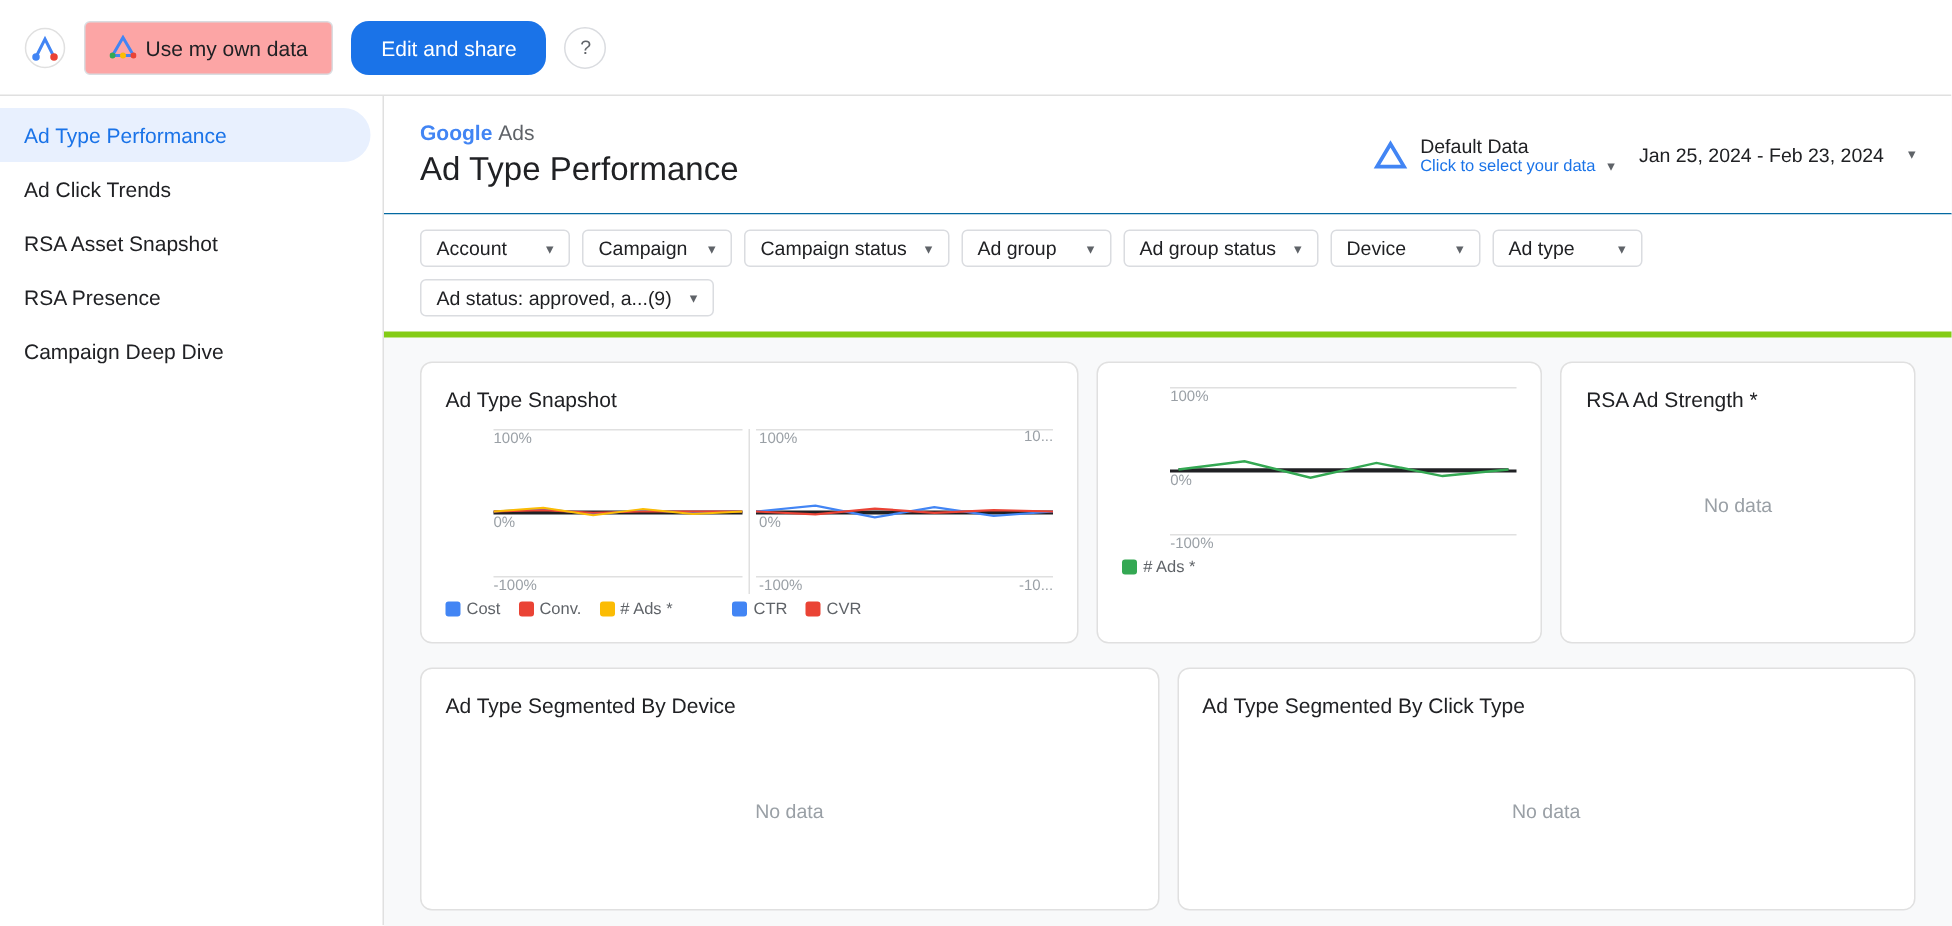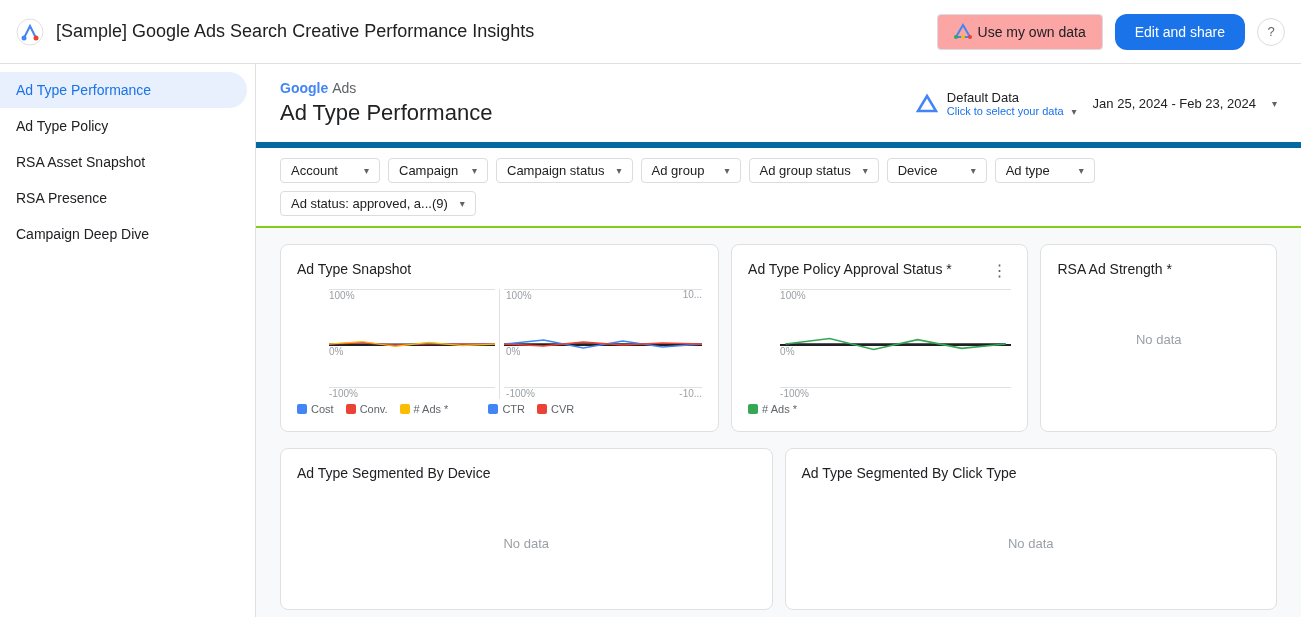--- a/index.html
+++ b/index.html
@@ -42,37 +42,37 @@
       cursor: pointer; border-radius: 0 24px 24px 0; margin-right: 8px;
     }
     .sidebar-item.active { background: #e8f0fe; color: #1a73e8; font-weight: 500; }
 
     
     .content { flex: 1; overflow-y: auto; background: #f8f9fa; }
 
     
     .report-header {
       background: #fff; padding: 16px 24px;
-      border-bottom: 6px solid #0369a1;
+      border-bottom: 1px solid #0369a1;
       display: flex; align-items: center; justify-content: space-between;
     }
     .google-ads-logo { display: flex; align-items: center; gap: 4px; }
     .google-ads-logo span { color: #1a73e8; font-size: 14px; font-weight: 500; }
     .report-title { font-size: 22px; font-weight: 400; color: #202124; margin-top: 4px; }
     .report-header-right { display: flex; align-items: center; gap: 16px; }
     .data-source { display: flex; align-items: flex-end; gap: 8px; cursor: pointer; }
     .data-source-text .main { font-size: 13px; font-weight: 500; }
     .data-source-text .sub { font-size: 11px; color: #1a73e8; }
     .date-range { font-size: 13px; color: #202124; display: flex; align-items: center; gap: 16px; }
     .dropdown-arrow { font-size: 10px; color: #5f6368; }
 
     
     .filter-bar {
       background: #fff; padding: 10px 24px;
-      border-bottom: 2px solid #84cc16;
+      border-bottom: 4px solid #84cc16;
       display: flex; flex-wrap: wrap; gap: 8px;
     }
     .filter-chip {
       display: flex; align-items: center; gap: 4px;
       border: 1px solid #dadce0; border-radius: 4px;
       padding: 4px 10px; background: #fff; cursor: pointer;
       font-size: 13px; color: #202124; min-width: 100px;
       justify-content: space-between;
     }
     .filter-chip .arrow { font-size: 10px; color: #5f6368; margin-left: 8px; }
@@ -116,21 +116,20 @@
 
 <div class="top-header">
 
   <svg class="ads-mark" viewBox="0 0 28 28" fill="none" xmlns="http://www.w3.org/2000/svg">
     <circle cx="14" cy="14" r="13" stroke="#e0e0e0" stroke-width="1"></circle>
     <path d="M8 20 L14 8 L20 20" stroke="#4285f4" stroke-width="2" fill="none"></path>
     <circle cx="8" cy="20" r="2.5" fill="#4285f4"></circle>
     <circle cx="20" cy="20" r="2.5" fill="#ea4335"></circle>
   </svg>
 
-  <span class="top-header-title">[Sample] Google Ads Search Creative Performance Insights</span>
 
   <button class="btn-own-data">
 
     <svg width="18" height="18" viewBox="0 0 18 18">
       <polygon points="9,2 16,14 2,14" fill="none" stroke="#4285f4" stroke-width="2"></polygon>
       <circle cx="9" cy="14" r="2" fill="#fbbc04"></circle>
       <circle cx="2" cy="14" r="2" fill="#34a853"></circle>
       <circle cx="16" cy="14" r="2" fill="#ea4335"></circle>
     </svg>
     <span>Use my own data</span>
@@ -145,21 +144,21 @@
   </button>
 </div>
 
 <div class="main-layout">
 
   <nav class="sidebar">
     <div class="sidebar-item active">
       <span>Ad Type Performance</span>
     </div>
     <div class="sidebar-item">
-      <span>Ad Type Policy</span>
+      <span>Ad Click Trends</span>
     </div>
     <div class="sidebar-item">
       <span>RSA Asset Snapshot</span>
     </div>
     <div class="sidebar-item">
       <span>RSA Presence</span>
     </div>
     <div class="sidebar-item">
       <span>Campaign Deep Dive</span>
     </div>
@@ -282,24 +281,20 @@
               <span>CTR</span>
             </div>
             <div class="legend-item">
               <div class="legend-dot" style="background:#ea4335;"></div>
               <span>CVR</span>
             </div>
           </div>
         </div>
 
         <div class="chart-card card-medium">
-          <div style="display:flex; justify-content:space-between; align-items:flex-start;">
-            <div class="chart-card-title">Ad Type Policy Approval Status *</div>
-            <button style="background:none; border:none; cursor:pointer; font-size:16px; color:#5f6368; padding:0 4px;">⋮</button>
-          </div>
           <div style="position:relative; height:110px;">
             <div style="position:absolute; top:0; left:32px; right:0; border-top:1px solid #e0e0e0; font-size:10px; color:#9aa0a6;">100%</div>
             <div style="position:absolute; top:50%; left:32px; right:0; border-top:2px solid #202124; font-size:10px; color:#9aa0a6;">0%</div>
             <div style="position:absolute; bottom:0; left:32px; right:0; border-top:1px solid #e0e0e0; font-size:10px; color:#9aa0a6;">-100%</div>
             <svg style="position:absolute; left:32px; top:0; width:calc(100% - 32px); height:100%;" viewBox="0 0 200 100">
               <line x1="0" y1="50" x2="200" y2="50" stroke="#202124" stroke-width="1.5"></line>
               <polyline points="0,50 40,45 80,55 120,46 160,54 200,50" fill="none" stroke="#34a853" stroke-width="1.5"></polyline>
             </svg>
           </div>
           <div class="chart-legend">

